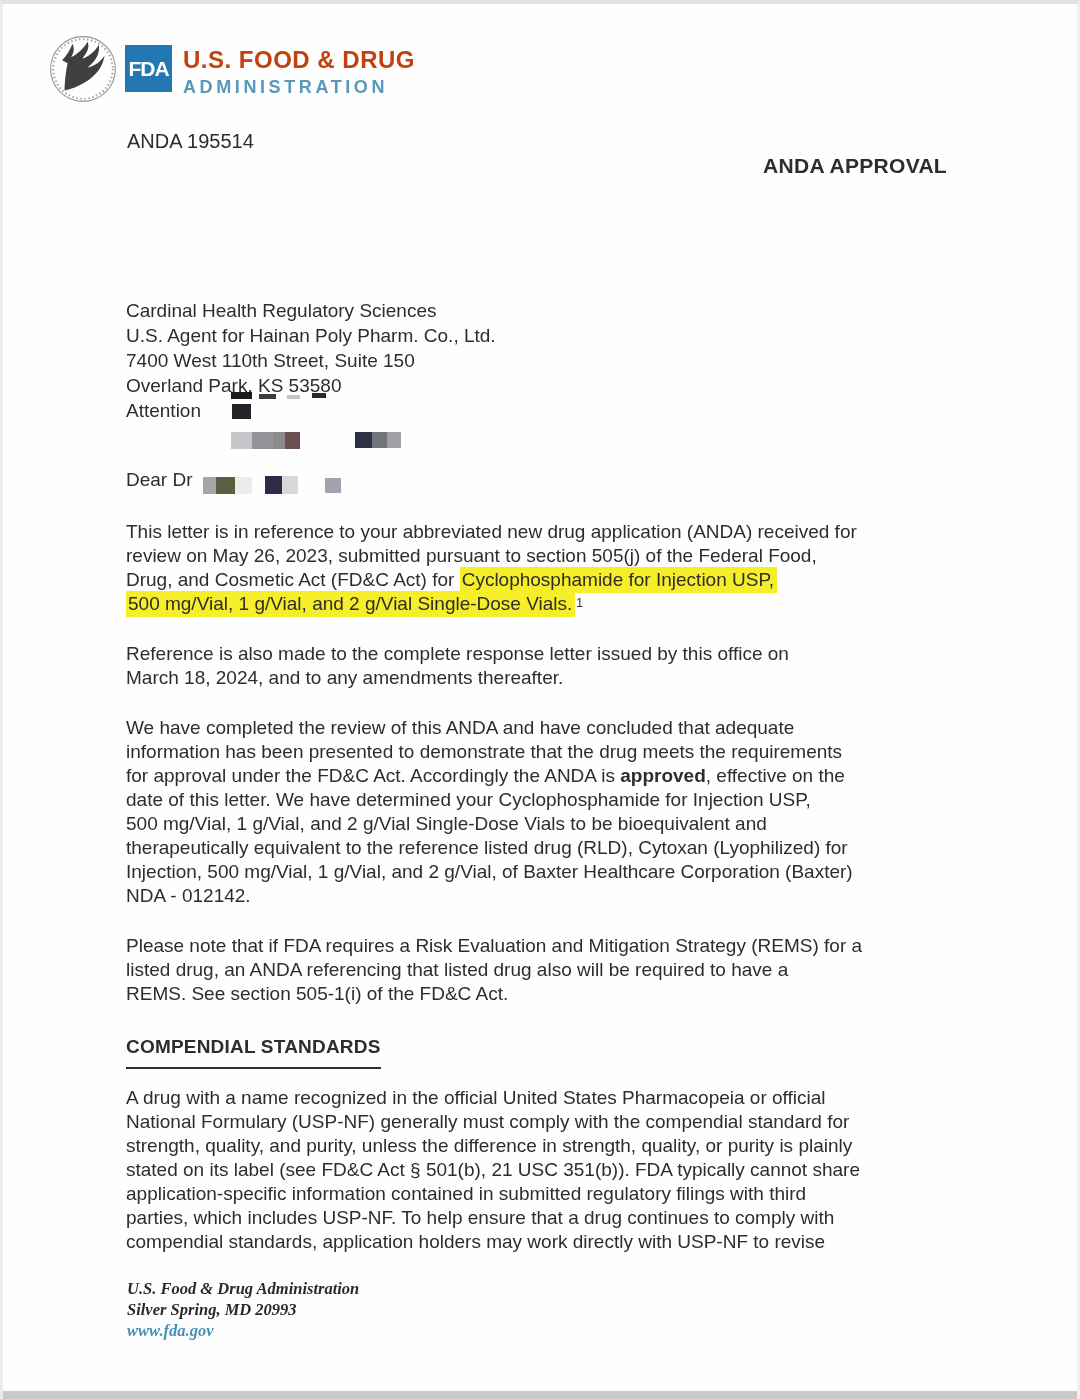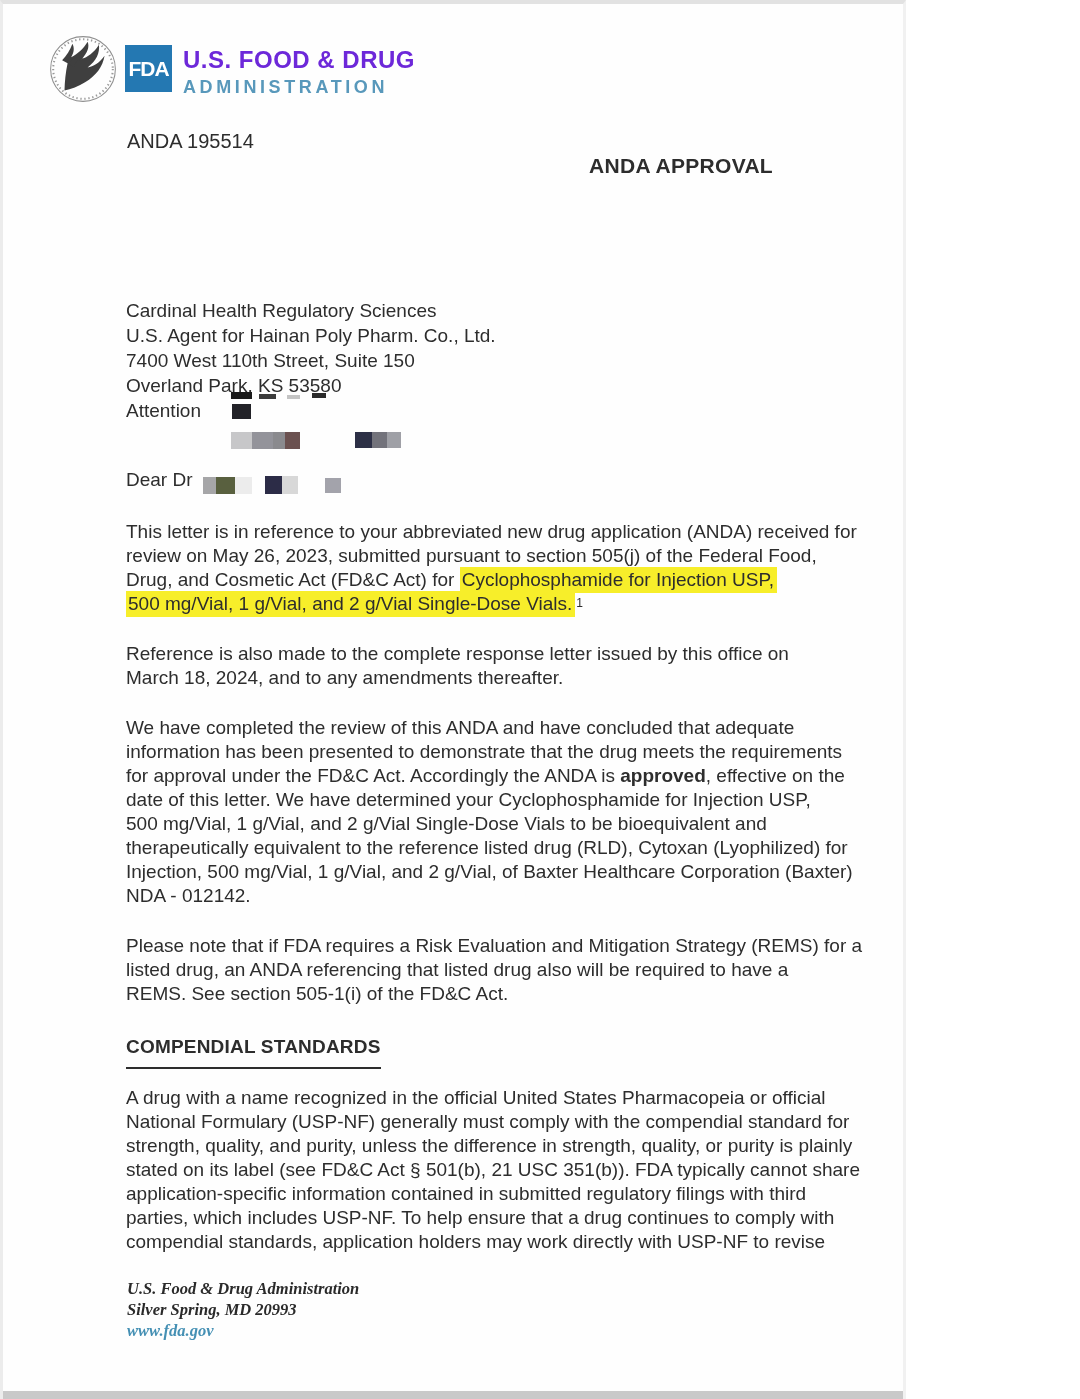--- a/index.html
+++ b/index.html
@@ -1,18 +1,18 @@
 <!DOCTYPE html>
 <html style="--hl: #f7ee2a; --link: #4590b4;"><head>
 <meta charset="utf-8">
 <style>
   html,body{margin:0;padding:0;background:#ffffff;}
   .page{
     position:relative;
-    width:906px;height:1399px;
+    width:1080px;height:1399px;
     background:#fefefe;
     font-family:"Liberation Sans", sans-serif;
     color:#2d2d2d;
     overflow:hidden;
     box-sizing:border-box;
     border-top:4px solid #e2e2e2;
     border-left:3px solid #ececec;
     border-right:3px solid #f1f1f1;
   }
   .bottom-band{position:absolute;left:0;bottom:0;width:100%;height:8px;background:#c9c9c9;}
@@ -59,21 +59,21 @@
 
   <svg class="hhs-logo" viewBox="0 0 70 72" aria-hidden="true">
     <circle cx="35" cy="36" r="31.5" fill="none" stroke="#8f8f8f" stroke-width="1"></circle>
     <circle cx="35" cy="36" r="29" fill="none" stroke="#9a9a9a" stroke-width="2" stroke-dasharray="1.3 2.6"></circle>
     <path d="M17 57 C23 56 31 53 37 49 C48 42 54 34 56 23 C51 30 45 33.5 39.5 34.5 C48 28 51.5 20.5 50.5 12.5 C45.5 20.5 39.5 24.5 33.5 26.5 C39.5 20.5 41.5 14.5 39.5 9.5 C35.5 16.5 29.5 21.5 23.5 24.5 C26.5 19.5 26.7 15.5 24.7 11.5 C22.7 17.5 18.7 23.5 14.7 27.5 L20 30.5 C18 39.5 17.3 48.5 17 57 Z" fill="#3f3f3f"></path>
     <path d="M21 31 C24 25 31 22.5 36 25.5 C31 26.5 27.5 29.5 26 34 Z" fill="#3f3f3f"></path>
   </svg>
 
   <div class="fda-box" style="background: rgb(36, 120, 178);">FDA</div>
   <div class="brand">
-    <div class="brand-line1" style="color: #6d28d9;">U.S. FOOD &amp; DRUG</div>
+    <div class="brand-line1" style="color: #c2410c;">U.S. FOOD &amp; DRUG</div>
     <div class="brand-line2" style="color: rgb(88, 152, 187);">ADMINISTRATION</div>
   </div>
 
   <div class="anda-number">ANDA 195514</div>
   <div class="approval-title">ANDA APPROVAL</div>
 
   <div class="recipient" id="recipient">
       <div>Cardinal Health Regulatory Sciences</div>
       <div>U.S. Agent for Hainan Poly Pharm. Co., Ltd.</div>
       <div>7400 West 110th Street, Suite 150</div>

